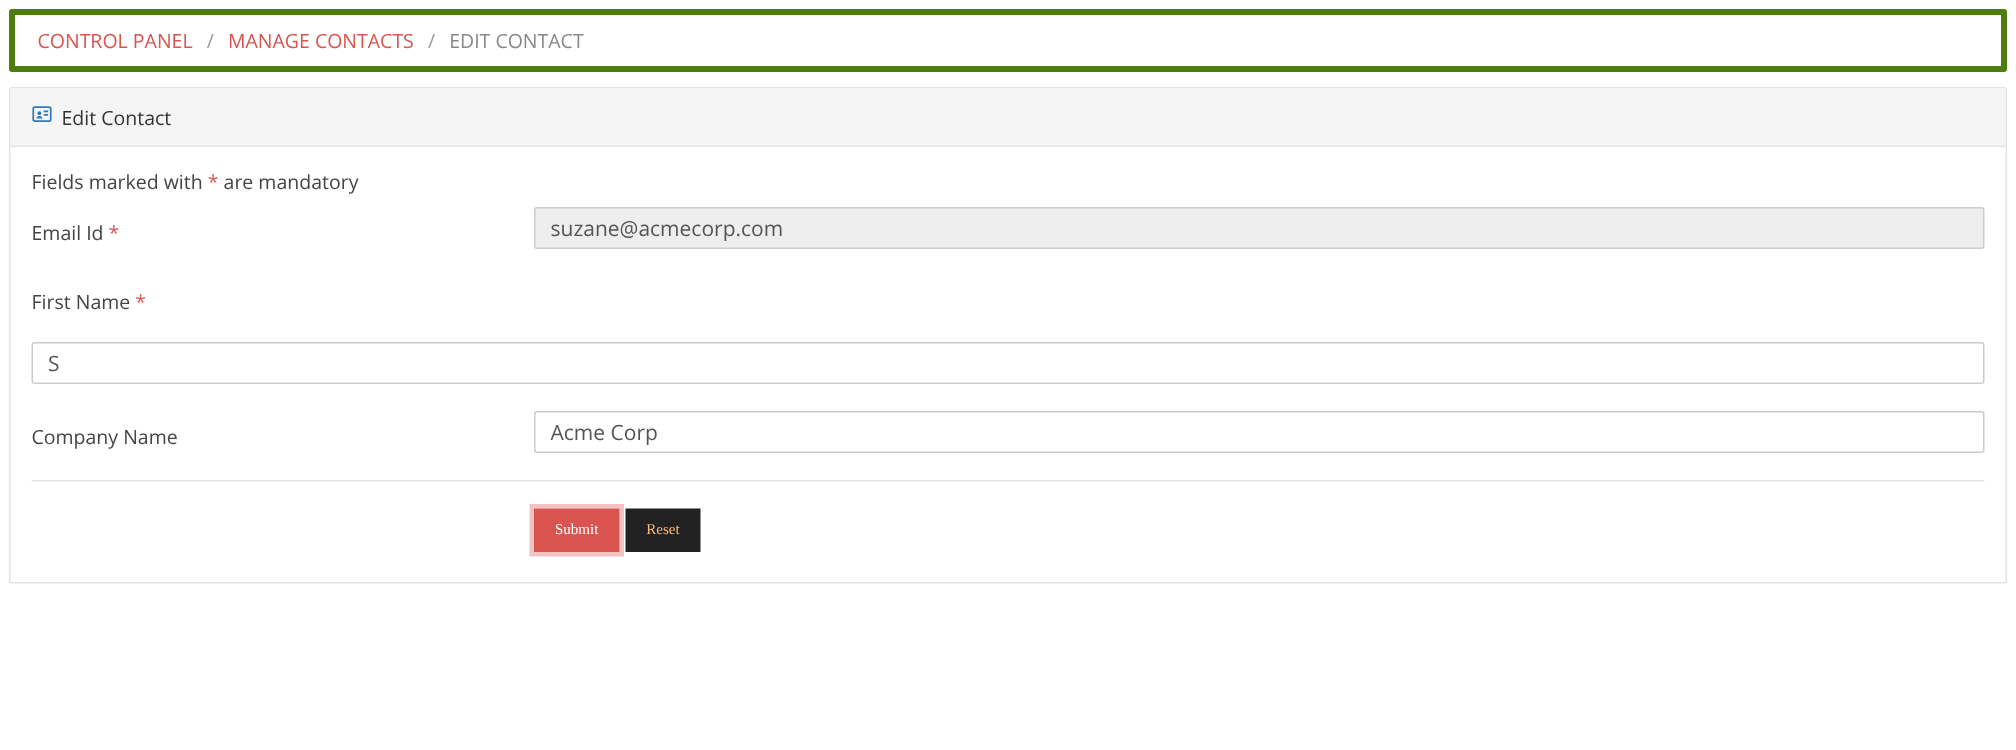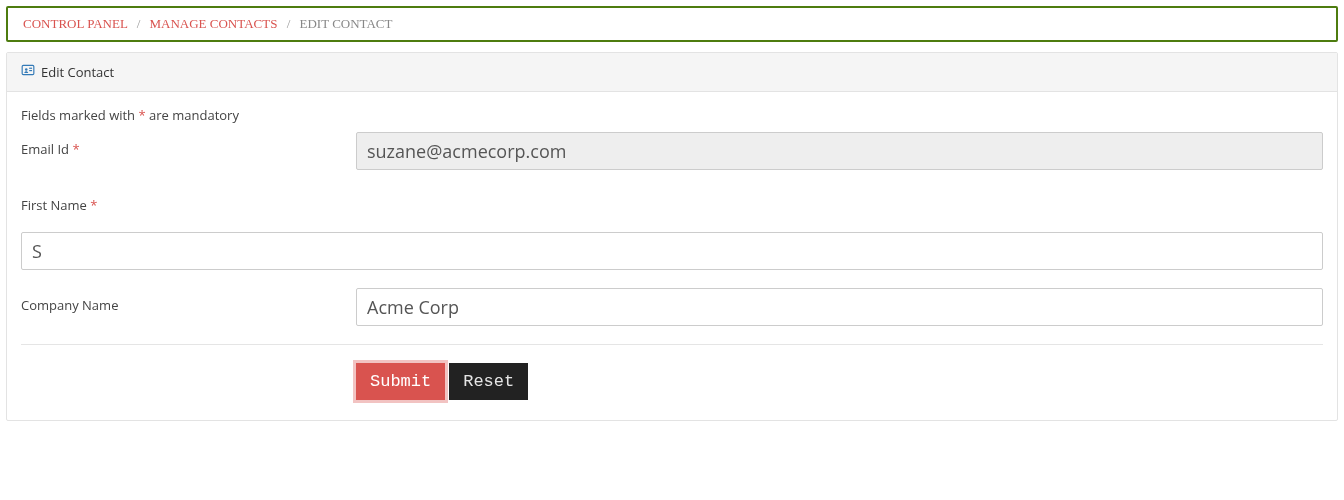--- a/index.html
+++ b/index.html
@@ -4,25 +4,24 @@
   <style>
     * { box-sizing: border-box; margin: 0; padding: 0; }
     body {
       font-family: "Open Sans", "Segoe UI", Arial, sans-serif;
       font-size: 13px;
       color: #555;
       background: #fff;
       width: 1344px;
     }
     .breadcrumb-bar {
-      border: 2px solid #4d7c0f;
+      border: 4px solid #4d7c0f;
       border-radius: 2px;
       padding: 8px 15px;
       margin: 6px 6px 10px 6px;
-      font-family: Liberation Serif, serif;
     }
     .breadcrumb-bar a {
       color: #d9534f;
       text-decoration: none;
       font-size: 13px;
     }
     .breadcrumb-sep {
       color: #999;
       padding: 0 6px;
     }
@@ -66,60 +65,60 @@
       color: #444;
       padding-right: 10px;
       align-self: flex-start;
       padding-top: 8px;
     }
     .form-field {
       flex: 1;
     }
     .form-field input {
       width: 100%;
-      height: 38px;
+      height: 28px;
       border: 1px solid #ccc;
       border-radius: 2px;
       padding: 0 10px;
-      font-size: 18px;
+      font-size: 14px;
       color: #555;
       font-family: inherit;
     }
     .form-field input:disabled,
     .form-field input.readonly {
       background: #eee;
       color: #555;
     }
     .hr {
       border: 0;
       border-top: 1px solid #e5e5e5;
       margin: 0 0 18px 0;
     }
     .btn-row {
       margin-left: 335px;
       display: flex;
       gap: 4px;
     }
     button {
-      font-family: Liberation Mono, monospace;
-      font-size: 17px;
+      font-family: Liberation Serif, serif;
+      font-size: 10px;
       border: none;
       padding: 9px 14px;
       cursor: pointer;
       border-radius: 0;
     }
     .btn-submit {
       background: #d9534f;
       color: #fff;
       outline: 3px solid rgba(217,83,79,0.35);
       outline-offset: 0;
     }
     .btn-reset {
       background: #222;
-      color: #e5e5e5;
+      color: #fdba74;
     }
   </style>
 </head>
 <body>
 
 <div class="breadcrumb-bar">
   <a href="#">CONTROL PANEL</a>
   <span class="breadcrumb-sep">/</span>
   <a href="#">MANAGE CONTACTS</a>
   <span class="breadcrumb-sep">/</span>

